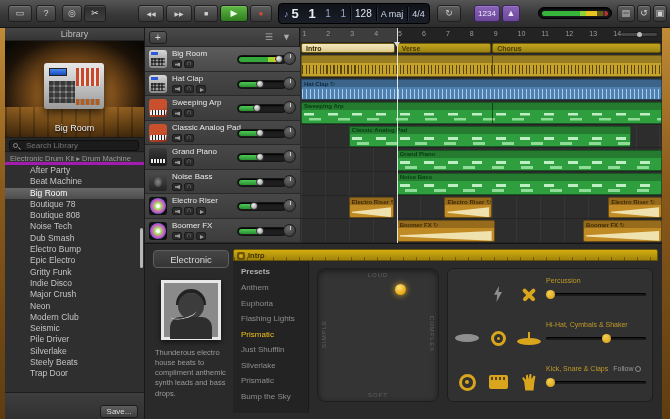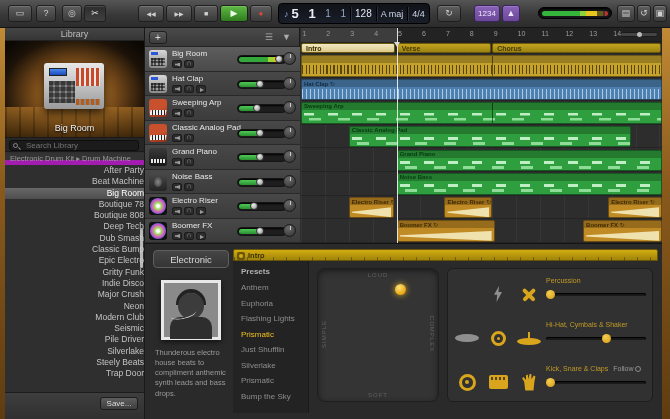--- a/index.html
+++ b/index.html
@@ -48,28 +48,28 @@
   .machine .keys{position:absolute;right:4px;top:5px;width:24px;height:18px;
     background:repeating-linear-gradient(90deg,#c84a2a 0 3px,#e8e8e8 3px 5px);}
   .machine .row{position:absolute;right:4px;bottom:4px;width:24px;height:6px;
     background:repeating-linear-gradient(90deg,#b85a18 0 3px,#888 3px 5px);}
   .stage .cap{position:absolute;bottom:4px;width:100%;text-align:center;color:#f0f0f0;font-size:9px;text-shadow:0 1px 2px #000;}
   .searchrow{position:absolute;left:0;top:109px;width:139px;height:15px;background:#262626;border-top:1px solid #1a1a1a;border-bottom:1px solid #1a1a1a;}
   .searchbox{position:absolute;left:4px;top:2px;width:130px;height:11px;border-radius:3px;background:#1b1b1b;border:1px solid #0e0e0e;}
   .searchbox input{position:absolute;left:14px;top:0;width:110px;height:9px;background:transparent;border:none;outline:none;color:#9a9a9a;font-size:8px;}
   .mag{position:absolute;left:3px;top:2px;width:5px;height:5px;border:1px solid #8a8a8a;border-radius:50%;}
   .mag:after{content:"";position:absolute;left:4px;top:4px;width:3px;height:1px;background:#8a8a8a;transform:rotate(45deg);}
-  .crumbs{position:absolute;left:0;top:125px;width:139px;height:12px;background:#333;border-bottom:5px solid #a21caf;
+  .crumbs{position:absolute;left:0;top:125px;width:139px;height:12px;background:#333;border-bottom:3px solid #a21caf;
     color:#9a9a9a;font-size:7.5px;line-height:12px;padding-left:5px;}
   .liblist{position:absolute;left:0;top:137px;width:139px;height:226px;overflow:hidden;}
-  .librow{height:11.3px;line-height:11.3px;color:#c4c4c4;font-size:8.5px;padding-left:13px;text-align:right;}
+  .librow{height:11.3px;line-height:11.3px;color:#c4c4c4;font-size:8.5px;padding-left:25px;}
   .librow.sel{background:linear-gradient(#676767,#4e4e4e);color:#fff;}
   .libscroll{position:absolute;right:1px;top:200px;width:3px;height:40px;border-radius:2px;background:#cfcfcf;opacity:.85;}
   .savebar{position:absolute;left:0;bottom:0;width:139px;height:27px;background:linear-gradient(#3e3e3e,#303030);border-top:1px solid #1c1c1c;}
-  .savebtn{position:absolute;right:6px;top:4px;width:38px;height:13px;border-radius:3px;border:1px solid #1c1c1c;
+  .savebtn{position:absolute;right:6px;top:12px;width:38px;height:13px;border-radius:3px;border:1px solid #1c1c1c;
     background:linear-gradient(#5e5e5e,#3e3e3e);color:#ddd;font-size:8px;text-align:center;line-height:12px;margin-left:12px;}
 
   
   .trackpanel{position:absolute;left:145px;top:28px;width:155px;height:215px;background:#383838;border-right:1px solid #1a1a1a;}
   .tp-top{height:19px;background:linear-gradient(#4a4a4a,#383838);border-bottom:1px solid #232323;position:relative;}
   .plusbtn{position:absolute;left:4px;top:3px;width:18px;height:13px;border-radius:3px;border:1px solid #1f1f1f;
     background:linear-gradient(#5a5a5a,#3c3c3c);color:#ddd;font-size:10px;line-height:11px;text-align:center;}
   .tp-ic{position:absolute;top:4px;color:#aaa;font-size:9px;}
   .trow{position:absolute;left:0;width:155px;height:24.5px;background:linear-gradient(#484848,#3c3c3c);border-bottom:1px solid #292929;}
   .trow.sel{background:linear-gradient(#5d5d5d,#4a4a4a);}
@@ -267,23 +267,23 @@
         <input placeholder="Search Library" style="">
       </div>
     </div>
     <div class="crumbs">Electronic Drum Kit  ▸  Drum Machine</div>
     <div class="liblist" id="liblist">
         <div class="librow">After Party</div>
         <div class="librow">Beat Machine</div>
         <div class="librow sel">Big Room</div>
         <div class="librow">Boutique 78</div>
         <div class="librow">Boutique 808</div>
-        <div class="librow">Deep Tech</div>
+        <div class="librow">Noise Tech</div>
         <div class="librow">Dub Smash</div>
-        <div class="librow">Classic Bump</div>
+        <div class="librow">Electro Bump</div>
         <div class="librow">Epic Electro</div>
         <div class="librow">Gritty Funk</div>
         <div class="librow">Indie Disco</div>
         <div class="librow">Major Crush</div>
         <div class="librow">Neon</div>
         <div class="librow">Modern Club</div>
         <div class="librow">Seismic</div>
         <div class="librow">Pile Driver</div>
         <div class="librow">Silverlake</div>
         <div class="librow">Steely Beats</div>

